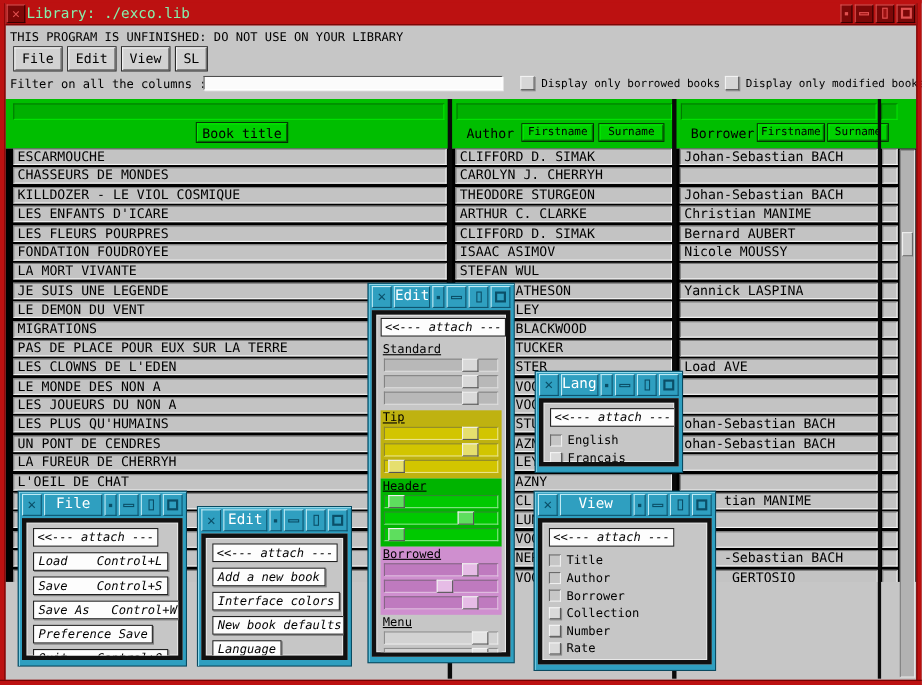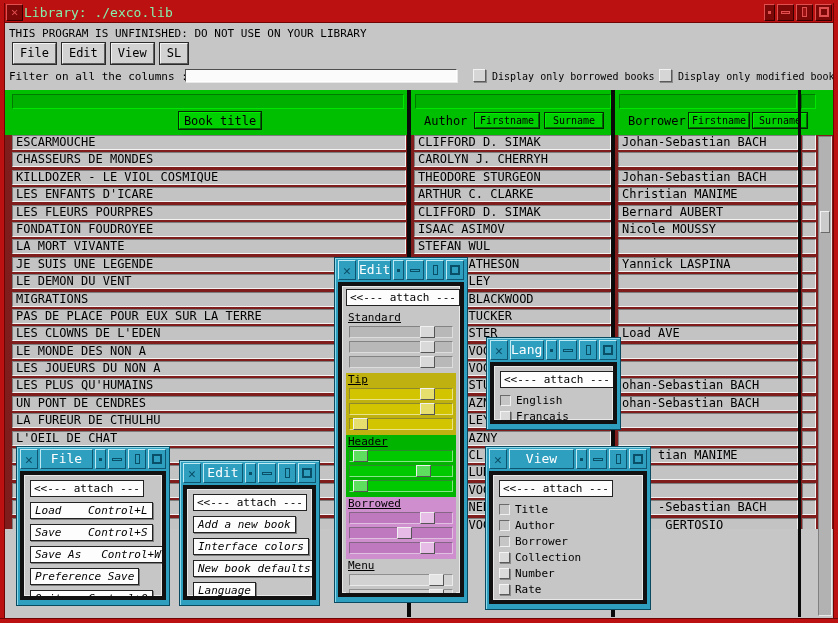--- a/index.html
+++ b/index.html
@@ -56,21 +56,21 @@
     border:1px solid; border-color:#00f000 #006a00 #006a00 #00f000;
     box-shadow:0 0 0 1px #052805; cursor:pointer; }
   #h-booktitle { left:174px; width:82px; height:17px; font-size:12px; }
   .gbtn.small { height:15px; top:23px; font-size:10px; line-height:13px; }
   #h-author-label { left:419px; } #h-borrower-label { left:623px; }
   #h-fn1 { left:470px; width:64px; } #h-sn1 { left:540px; width:58px; }
   #h-fn2 { left:684px; width:60px; } #h-sn2 { left:748px; width:54px; }
 
   
   #tbody { position:absolute; left:5px; top:135px; width:828px; height:394px;
-    background:#7f1d1d; overflow:hidden; z-index:1; }
+    background:#000000; overflow:hidden; z-index:1; }
   .trow { position:relative; height:15px; margin-bottom:2.4px; }
   .cell { position:absolute; top:0; height:15px; background:#c3c3c3; border:1px solid;
     border-color:#7d7d7d #f2f2f2 #f2f2f2 #7d7d7d; font-size:12px; line-height:13px;
     padding-left:3px; white-space:pre; overflow:hidden; }
   .c-title { left:7px; width:394px; }
   .c-author { left:409px; width:197px; }
   .c-borrower { left:613px; width:180px; }
   .c-extra { left:797px; width:14px; }
   .colsep { position:absolute; top:90px; height:527px; width:4px; background:#0a0a0a; z-index:1; }
   #sep1 { left:407px; } #sep2 { left:611px; } #sep3 { left:798px; width:3px; }
@@ -91,21 +91,21 @@
   .tlabel { flex:1; border:1px solid; border-color:#bfeaf4 #0d5570 #0d5570 #bfeaf4;
     color:#fff; font-size:13px; line-height:18px; text-align:center; overflow:hidden; white-space:pre; }
   .tbtn .x { color:#0a4f68; font-size:13px; font-weight:bold; line-height:13px; }
   .t-dot { width:3px; height:3px; background:#0a4f68; }
   .t-min { width:10px; height:3px; border:1px solid #0a4f68; }
   .t-bar { width:5px; height:10px; border:1px solid #0a4f68; }
   .t-sq  { width:10px; height:10px; border:2px solid #0a4f68; }
   .wbody { background:#c6c6c6; border:4px solid #111; box-shadow:inset 0 0 0 1px #e8e8e8;
     height:calc(100% - 24px); padding:5px 6px; overflow:hidden; }
   .attach { display:block; font-family:inherit; font-size:11px; background:#fdfdfd;
-    border:1px solid #222; padding:1px 3px; margin:0 0 5px 0; white-space:pre; cursor:pointer; }
+    border:1px solid #222; padding:1px 3px; margin:0 0 5px 0; white-space:pre; cursor:pointer;font-style:italic; }
   .mitem { display:block; font-family:inherit; font-size:11px; background:#fdfdfd;
     border:1px solid #222; box-shadow:1px 1px 0 #7d7d7d; padding:1px 4px; margin:0 0 5px 0;
     white-space:pre; text-align:left; cursor:pointer;font-style:italic; }
   .opt { display:flex; align-items:center; gap:5px; height:15px; margin-bottom:1px; cursor:pointer; }
   .opt .box { width:11px; height:11px; flex:none; }
   .box.raised { background:#dadada; border:1px solid; border-color:#f4f4f4 #5a5a5a #5a5a5a #f4f4f4;
     box-shadow:1px 1px 0 #8a8a8a; }
   .box.flat { background:#c6c6c6; border:1px solid; border-color:#6a6a6a #efefef #efefef #6a6a6a; }
   .opt .olabel { font-size:11px; white-space:pre; }
 
@@ -293,21 +293,21 @@
       </div>
 
       <div class="trow">
         <div class="cell c-title">UN PONT DE CENDRES</div>
         <div class="cell c-author">       AZN</div>
         <div class="cell c-borrower">ohan-Sebastian BACH</div>
         <div class="cell c-extra"></div>
       </div>
 
       <div class="trow">
-        <div class="cell c-title">LA FUREUR DE CTHULHU</div>
+        <div class="cell c-title">LA FUREUR DE CHERRYH</div>
         <div class="cell c-author">       LEY</div>
         <div class="cell c-borrower"></div>
         <div class="cell c-extra"></div>
       </div>
 
       <div class="trow">
         <div class="cell c-title">L'OEIL DE CHAT</div>
         <div class="cell c-author">       AZNY</div>
         <div class="cell c-borrower"></div>
         <div class="cell c-extra"></div>

